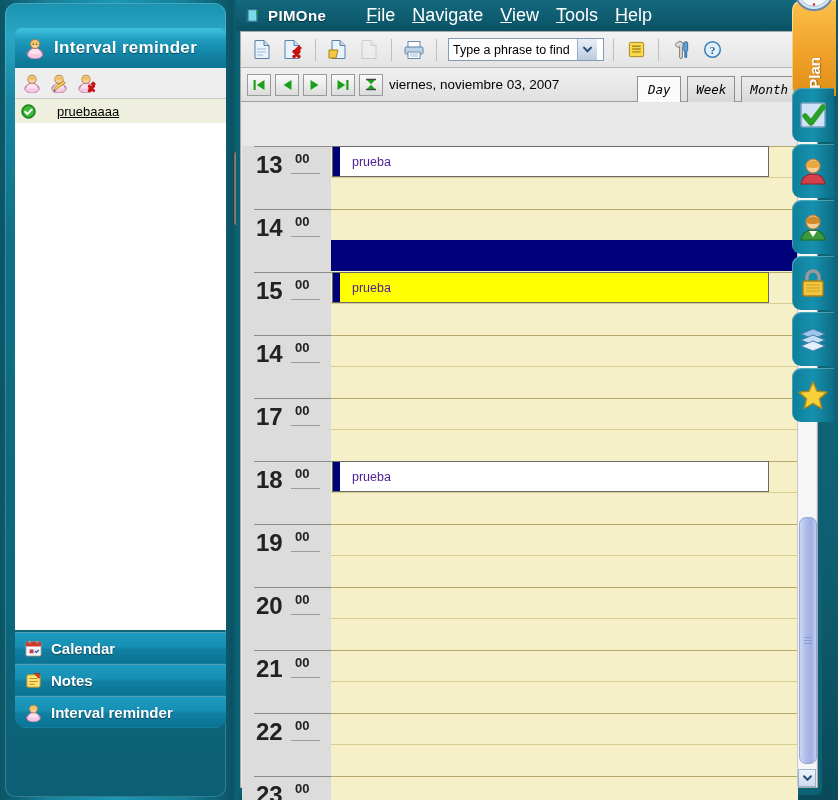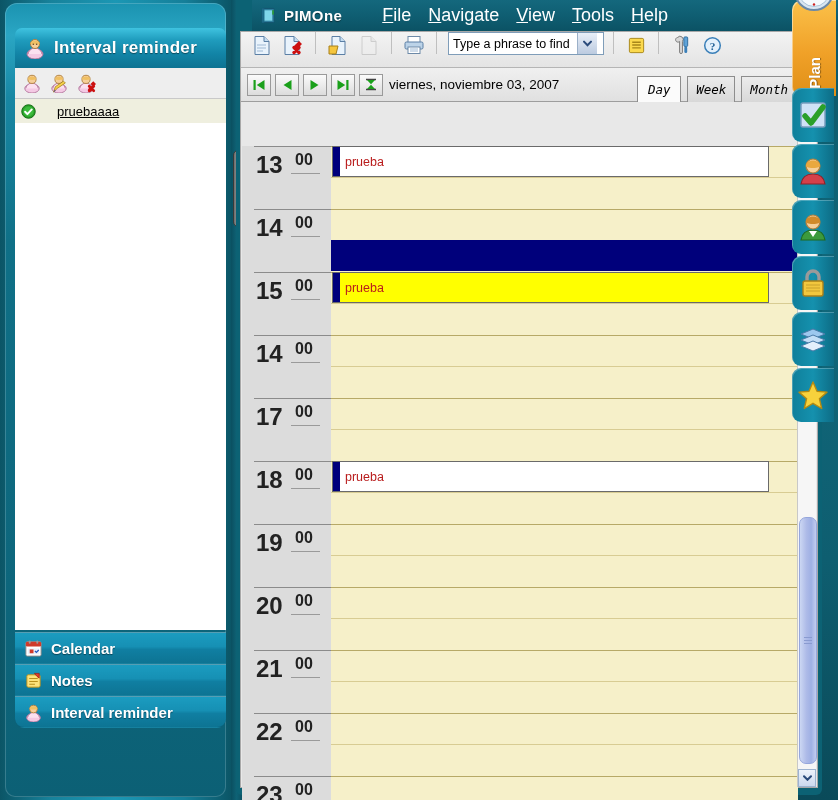--- a/index.html
+++ b/index.html
@@ -82,21 +82,21 @@
     width:0;height:0;border-left:6px solid #ffffff;
     border-top:5px solid transparent;border-bottom:5px solid transparent;
   }
 
   
   #mainwin{
     position:absolute;left:236px;top:0;width:586px;height:795px;
     background:#0c6274;border-radius:0 0 6px 6px;
   }
   #titlebar{
-    position:absolute;left:16px;top:0;width:586px;height:31px;
+    position:absolute;left:0;top:0;width:586px;height:31px;
     background:linear-gradient(to bottom,#14687d 0%,#0f5e72 50%,#0b5264 100%);
     display:flex;align-items:center;
   }
   #titlebar .appicon{margin-left:8px;}
   #apptitle{
     color:#ffffff;font-size:15px;font-weight:bold;margin-left:7px;letter-spacing:.4px;
     text-shadow:0 1px 1px rgba(0,0,0,.5);
   }
   #menubar{display:flex;margin-left:40px;gap:17px;}
   #menubar .mi{
@@ -105,21 +105,21 @@
   #menubar .mi u{text-decoration:underline;}
 
   #clientarea{
     position:absolute;left:4px;top:31px;width:578px;height:757px;
     background:#e8e8e8;border:1px solid #a8a8a8;box-sizing:border-box;
   }
   #toolbar{
     position:absolute;left:0;top:0;width:576px;height:36px;
     background:linear-gradient(to bottom,#f3f3f3,#e4e4e4);
     border-bottom:1px solid #b5b5b5;
-    display:flex;align-items:flex-start;padding-left:8px;box-sizing:border-box;gap:5px;
+    display:flex;align-items:center;padding-left:8px;box-sizing:border-box;gap:5px;
   }
   .tbsep{width:1px;height:22px;background:#bfbfbf;margin:0 4px;}
   .tbbtn{width:26px;height:26px;display:flex;align-items:center;justify-content:center;}
   #searchbox{
     width:156px;height:23px;background:#ffffff;border:1px solid #7f9db9;
     display:flex;align-items:center;box-sizing:border-box;margin-left:2px;
   }
   #searchbox .txt{
     font-size:12.5px;color:#000;padding-left:4px;white-space:nowrap;overflow:hidden;
     width:124px;
@@ -163,40 +163,40 @@
   .hourblock{position:relative;height:63px;}
   .gutter{
     position:absolute;left:0;top:0;width:89px;height:63px;
     background:#dcdcdc;box-sizing:border-box;
   }
   .gutter .hr{
     position:absolute;left:14px;top:5px;font-size:24px;font-weight:bold;color:#222;
     font-family:"Liberation Sans",sans-serif;
   }
   .gutter .mn{
-    position:absolute;left:53px;top:5px;font-size:16px;font-weight:bold;color:#222;
+    position:absolute;left:53px;top:5px;font-size:13px;font-weight:bold;color:#222;
   }
   .gutter .tick{
     position:absolute;left:49px;top:27px;width:29px;height:1px;background:#9a9a9a;
   }
   .gutter .toprule{
     position:absolute;left:12px;top:0;width:77px;height:1px;background:#8b8b8b;
   }
   .slot{
     position:absolute;left:89px;width:467px;height:31px;box-sizing:border-box;
     border-top:1px solid #b7a967;
   }
   .slot.s1{top:0;}
   .slot.s2{top:31px;height:32px;border-top:1px solid #d8cc93;}
   .appt{
     position:absolute;left:90px;width:437px;height:31px;box-sizing:border-box;
     border:1px solid #6a6a6a;background:#ffffff;display:flex;align-items:center;
   }
   .appt .bar{width:7px;height:100%;background:#00007b;flex:0 0 auto;}
-  .appt .txt{font-size:12.5px;color:#b91c1c;padding-left:5px;}
+  .appt .txt{font-size:12.5px;color:#4c1d95;padding-left:12px;}
   .appt.yellow{background:#ffff00;}
   .band{
     position:absolute;left:89px;width:467px;height:31px;background:#00007b;
   }
 
   
   #vscroll{
     position:absolute;right:1px;top:70px;width:18px;height:685px;
     background:#f6f6f6;border-left:1px solid #c8c8c8;
   }

